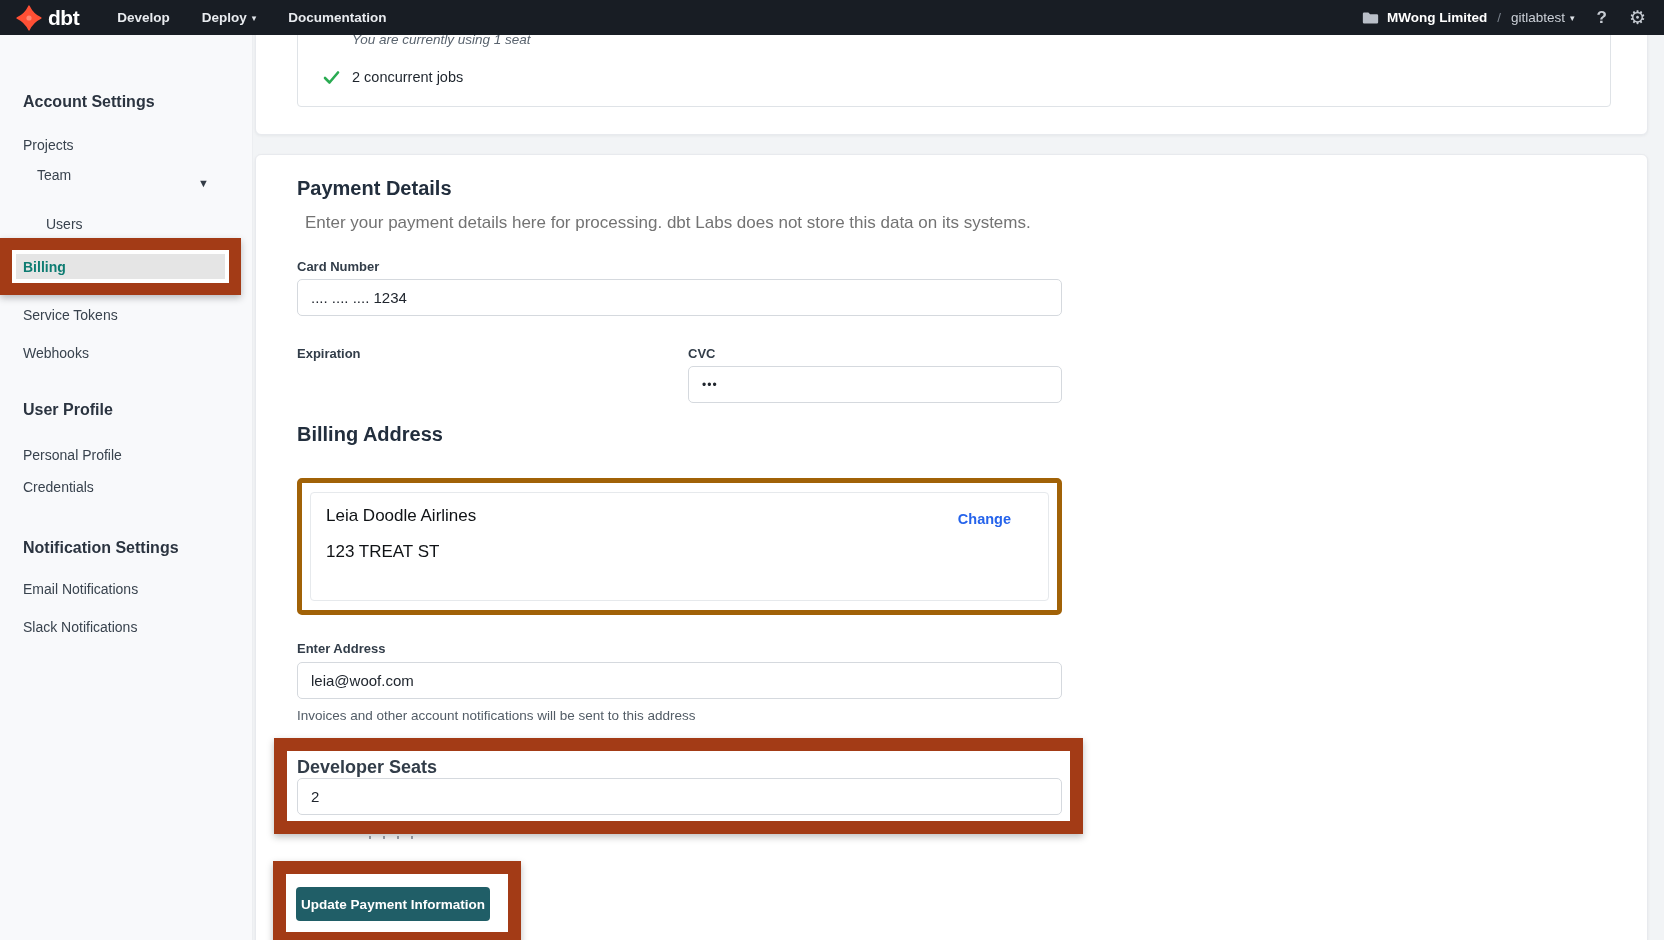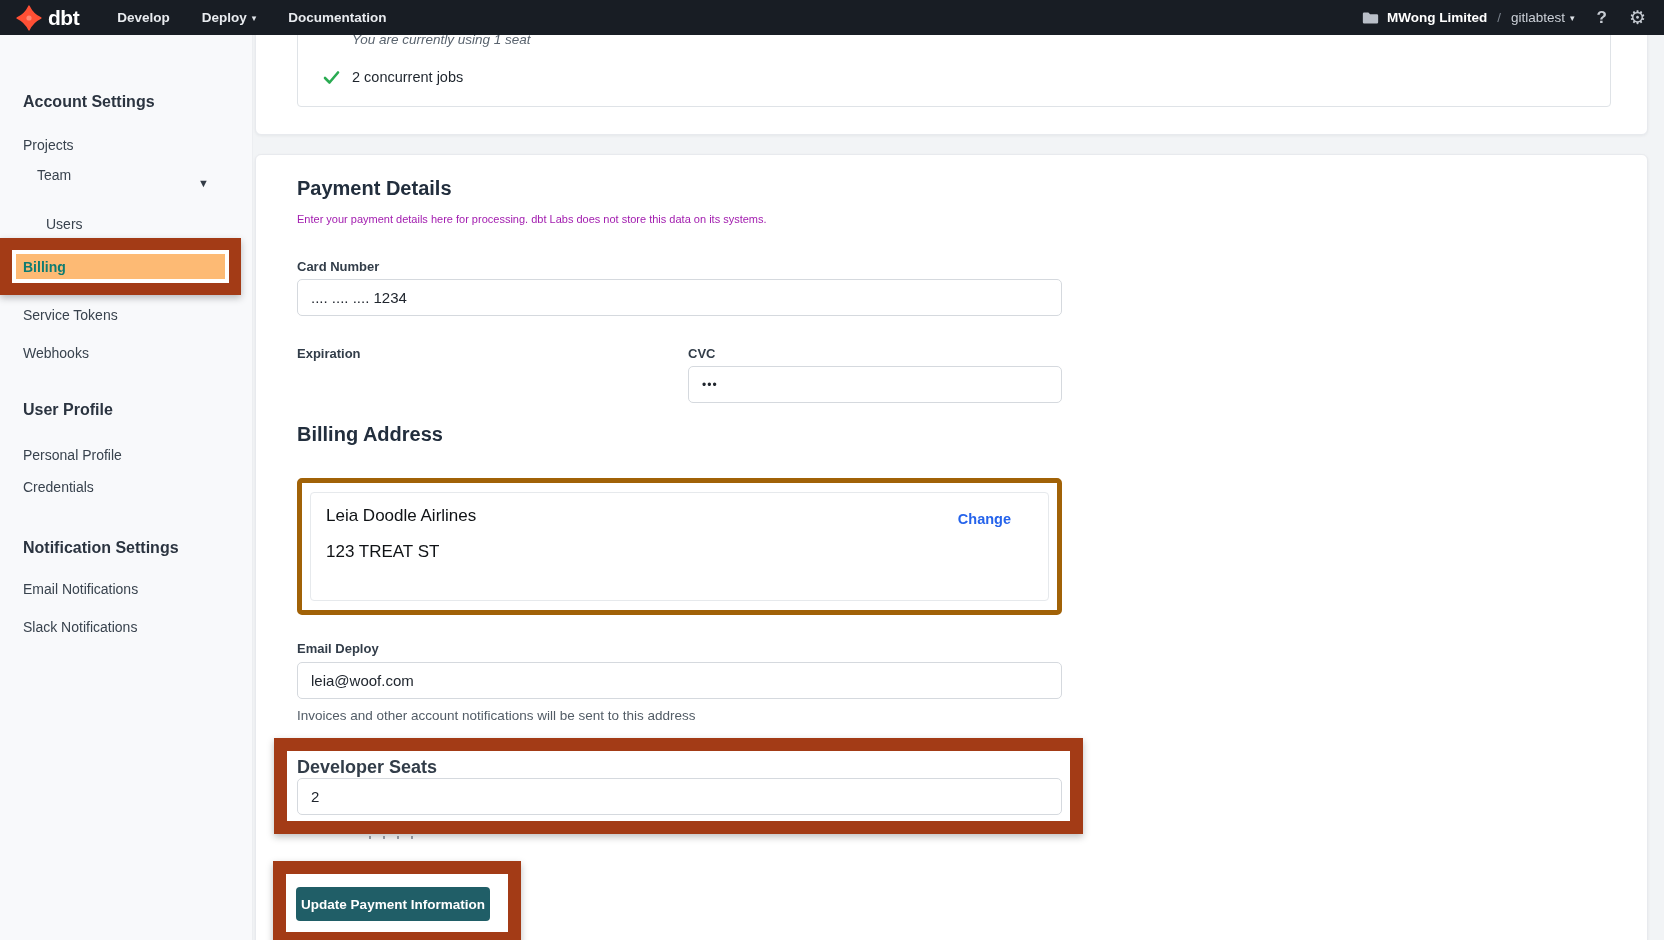--- a/index.html
+++ b/index.html
@@ -30,39 +30,39 @@
   .side-head { position:absolute; left:23px; font-size:16px; font-weight:bold; color:#2b3440; }
   .side-item { position:absolute; left:23px; font-size:14px; color:#39434e; cursor:pointer; }
   .side-item.indent { left:46px; }
   .team-caret { position:absolute; left:198px; font-size:11px; color:#333c46; }
 
   
   .anno { position:absolute; border:12px solid #a33b16; background:#ffffff;
           box-shadow:0 3px 7px rgba(20,25,30,.28); z-index:8; }
   .anno-13 { border-width:13px; }
 
-  .billing-row { position:absolute; left:4px; right:4px; top:4px; height:25px; background:#fdba74;
+  .billing-row { position:absolute; left:4px; right:4px; top:4px; height:25px; background:#e5e5e5;
                  display:flex; align-items:center; padding-left:7px; }
   .billing-label { color:#0e7c72; font-size:14px; font-weight:bold; }
 
   
   .main { position:absolute; top:35px; left:253px; right:0; bottom:0; }
   .card { position:absolute; background:#ffffff; border:1px solid #e8eaee; border-radius:6px;
           box-shadow:0 1px 3px rgba(22,30,40,.06); }
   .card1 { top:-60px; left:2px; width:1393px; height:160px; }
   .card2 { top:119px; left:2px; width:1393px; height:800px; }
 
   .inner-plan-box { position:absolute; left:41px; width:1314px; top:-40px; height:171px;
                     border:1px solid #dfe3e7; border-radius:4px; background:#fff; }
   .seat-note { position:absolute; left:96px; top:56px; font-style:italic; font-size:13.5px; color:#5a646f; }
   .check-row-icon { position:absolute; left:67px; top:93px; width:17px; height:17px; }
   .check-row-text { position:absolute; left:96px; top:93px; font-size:14.5px; color:#1d242c; }
 
   .h2 { position:absolute; font-size:20px; font-weight:bold; color:#222e3d; }
-  .subtitle { position:absolute; font-size:11px; color:#a21caf; }
+  .subtitle { position:absolute; font-size:17px; color:#737373;margin-left:8px; }
   .field-label { position:absolute; font-size:13px; font-weight:bold; color:#323d49; }
   .text-input { position:absolute; height:37px; border:1px solid #d5d9de; border-radius:5px; background:#fff;
                 padding:0 13px; font-size:15px; color:#20262e; font-family:"Liberation Sans",sans-serif; outline:none; }
   .cvc-input { font-size:12px; letter-spacing:1px; }
 
   .addr-box { position:absolute; left:41px; top:323px; width:765px; height:137px;
               border:5px solid #a16207; border-radius:5px; background:#fff; }
   .addr-inner { position:absolute; inset:9px 8px 9px 8px; border:1px solid #e6e9ec; border-radius:4px; padding:13px 15px; }
   .addr-name { font-size:17px; color:#0f1215; }
   .addr-lines { margin-top:15px; font-size:17px; color:#0f1215; line-height:22px; }
@@ -116,21 +116,21 @@
       <div class="addr-box">
         <div class="addr-inner">
           <div class="addr-name">Leia Doodle Airlines</div>
           <div class="addr-lines">
             <div>123 TREAT ST</div>
           </div>
         </div>
         <div class="change-link">Change</div>
       </div>
 
-      <div class="field-label" style="left:41px; top:486px;">Email Deploy</div>
+      <div class="field-label" style="left:41px; top:486px;">Enter Address</div>
       <input class="text-input" style="left: 41px; top: 507px; width: 765px;" readonly="" value="leia@woof.com">
       <div class="helper-text" style="left:41px; top:553px;">Invoices and other account notifications will be sent to this address</div>
 
       <div class="anno anno-13 seats-anno">
         <div class="seats-label">Developer Seats</div>
         <input class="text-input seats-input" readonly="" value="2" style="">
       </div>
 
       <div class="remnant"></div>
 

